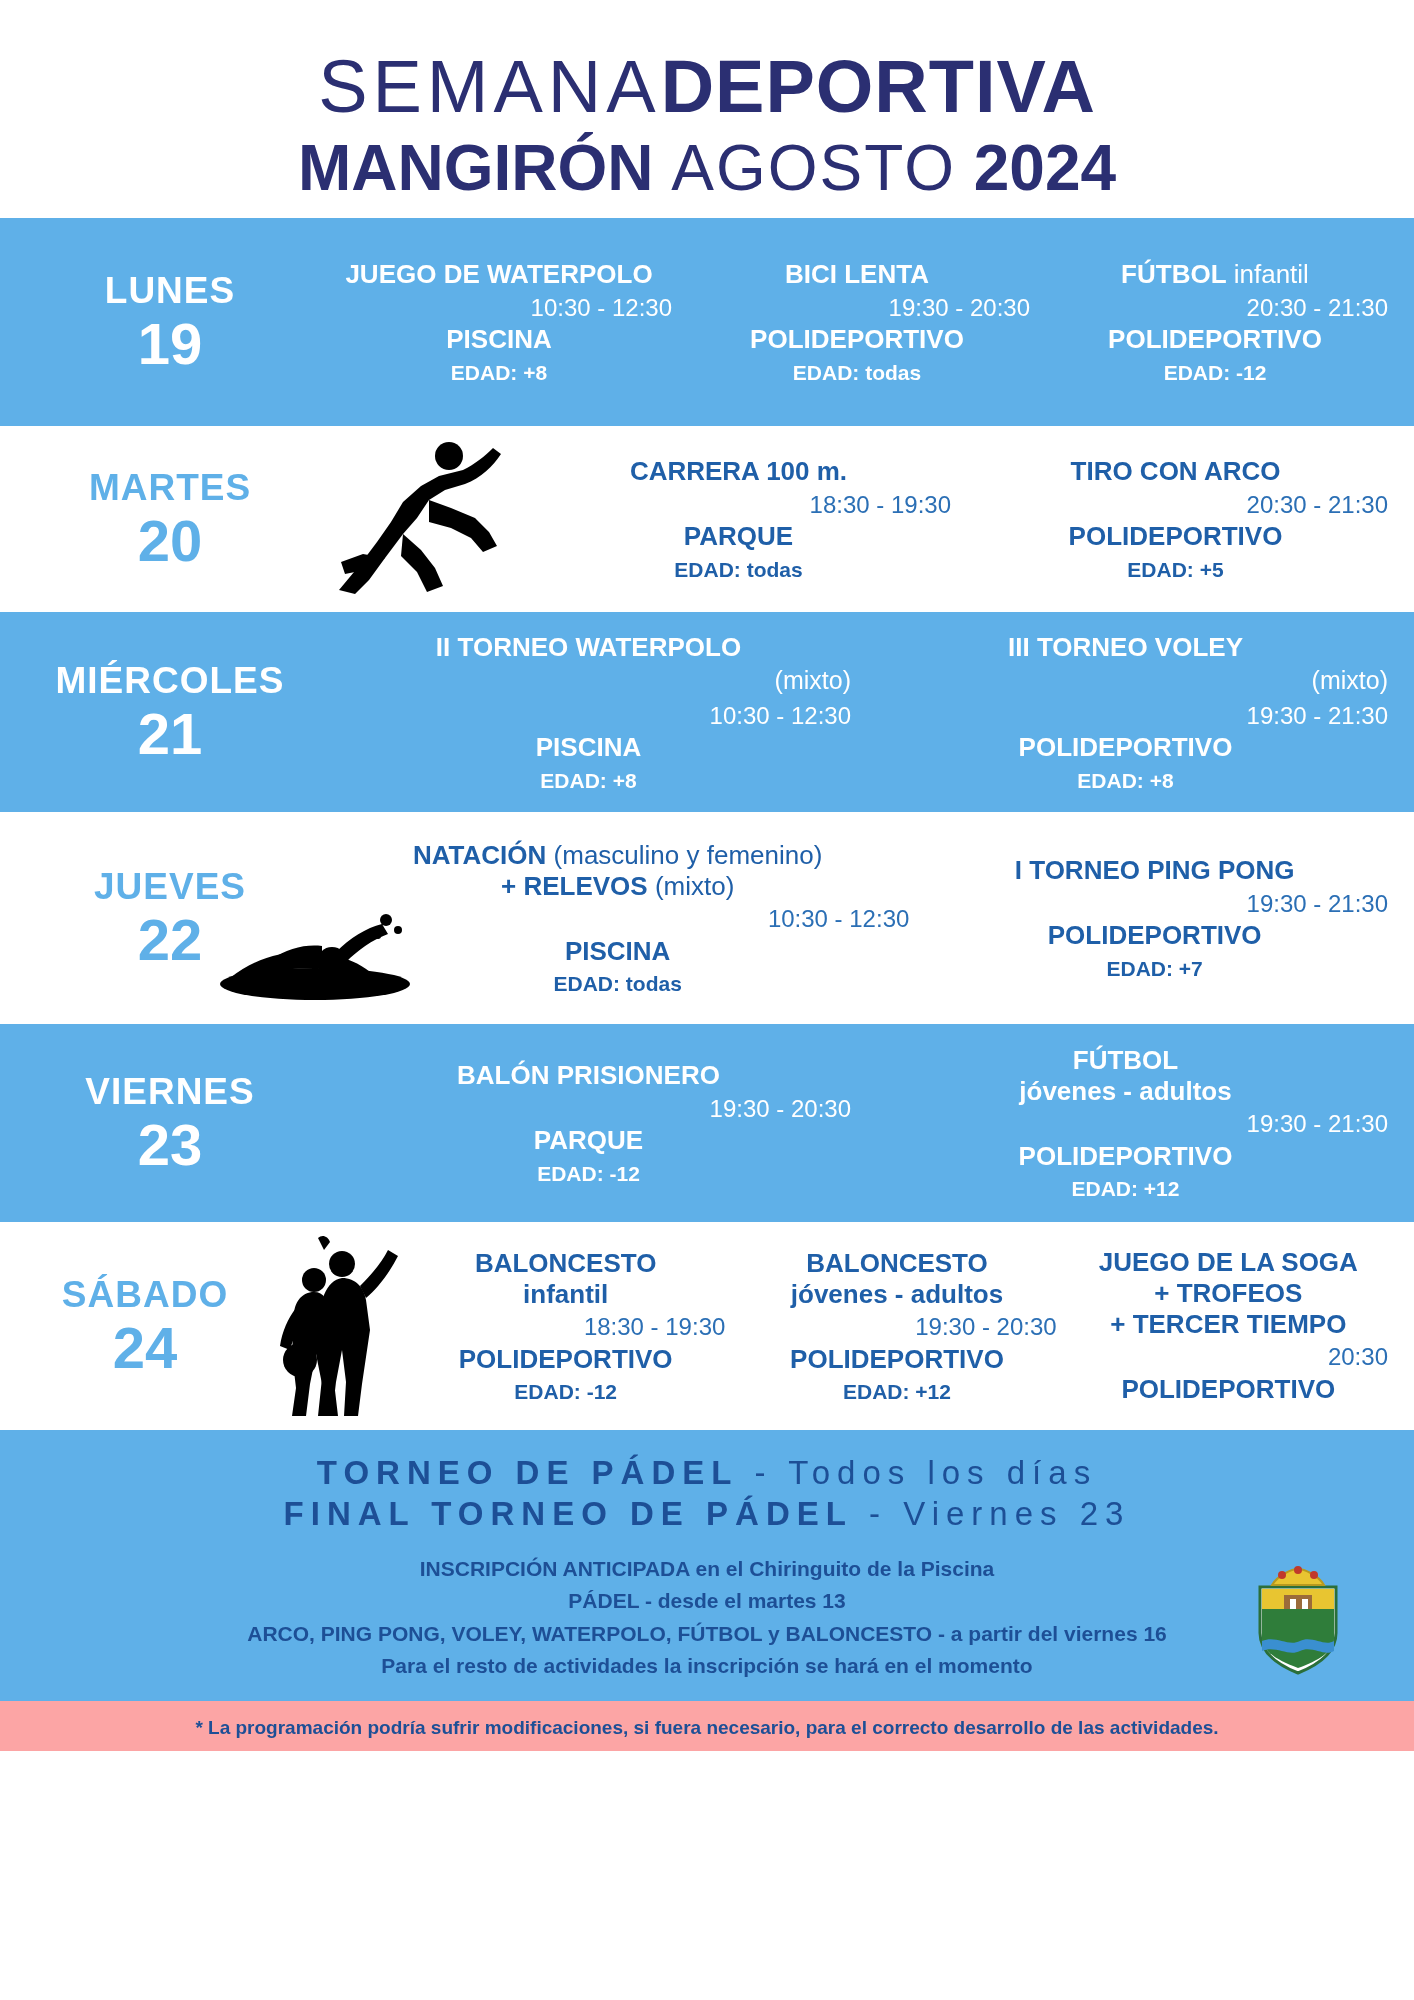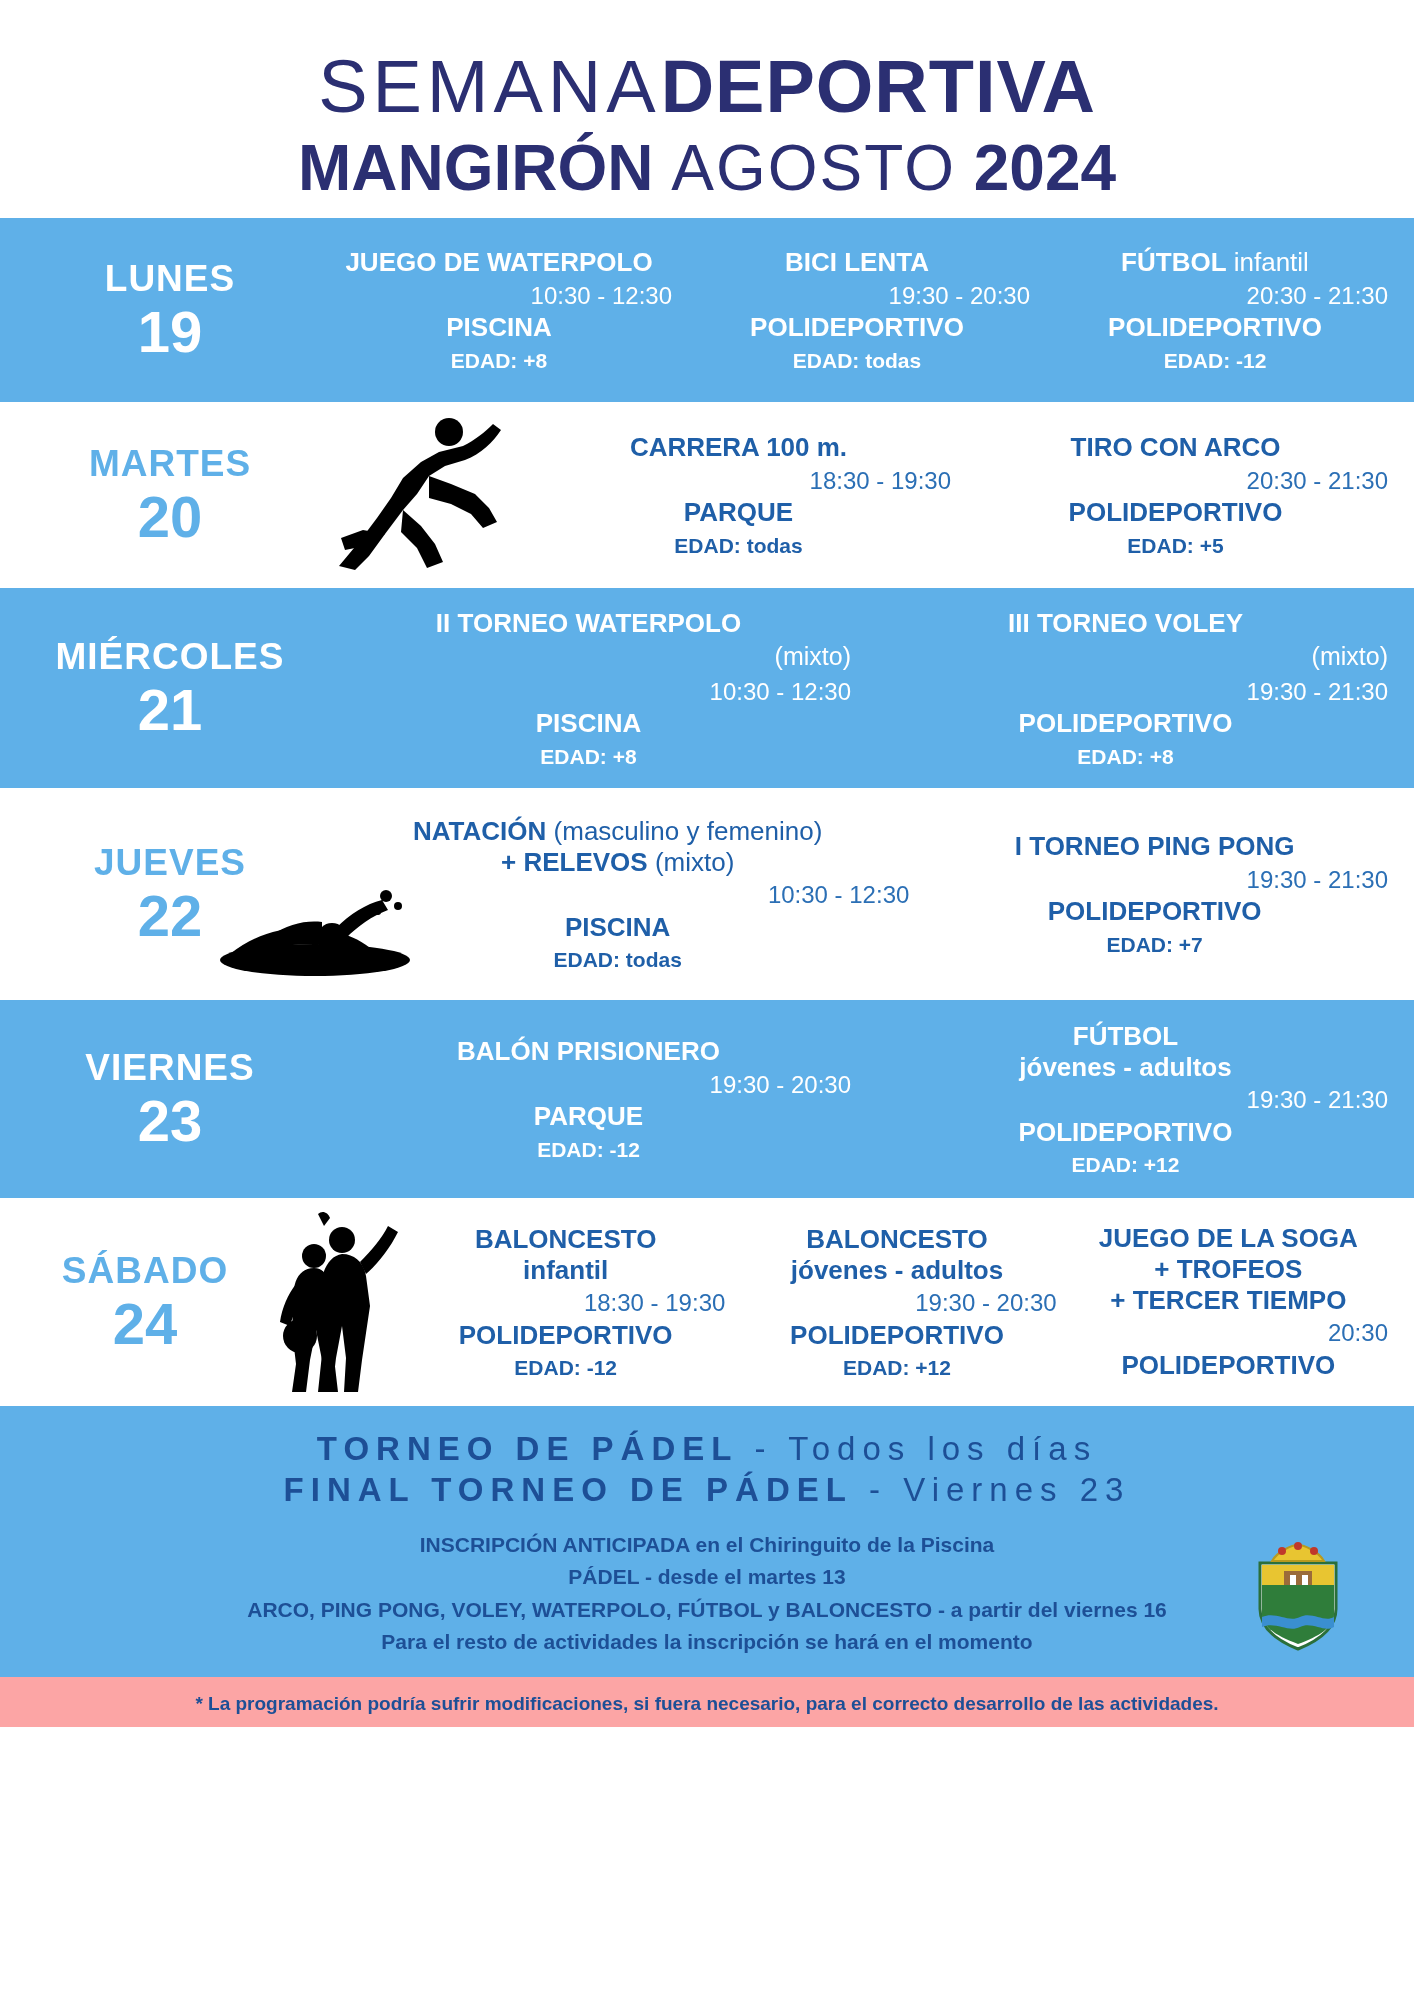--- a/index.html
+++ b/index.html
@@ -178,21 +178,21 @@
     <div class="title-line1">
       <span class="thin">SEMANA</span><span class="bold">DEPORTIVA</span>
     </div>
     <div class="title-line2">
       <span class="bold">MANGIRÓN</span>
       <span class="thin">AGOSTO</span>
       <span class="bold">2024</span>
     </div>
   </div>
 
-  <div class="day-row blue" style="height:184px">
+  <div class="day-row blue" style="height:208px">
     <div class="day-label">
       <div class="day-name">LUNES</div>
       <div class="day-num">19</div>
     </div>
     <div class="events">
       <div class="event">
         <div class="ev-title">JUEGO DE WATERPOLO</div>
         <div class="ev-time">10:30 - 12:30</div>
         <div class="ev-place">PISCINA</div>
         <div class="ev-age">EDAD: +8</div>

